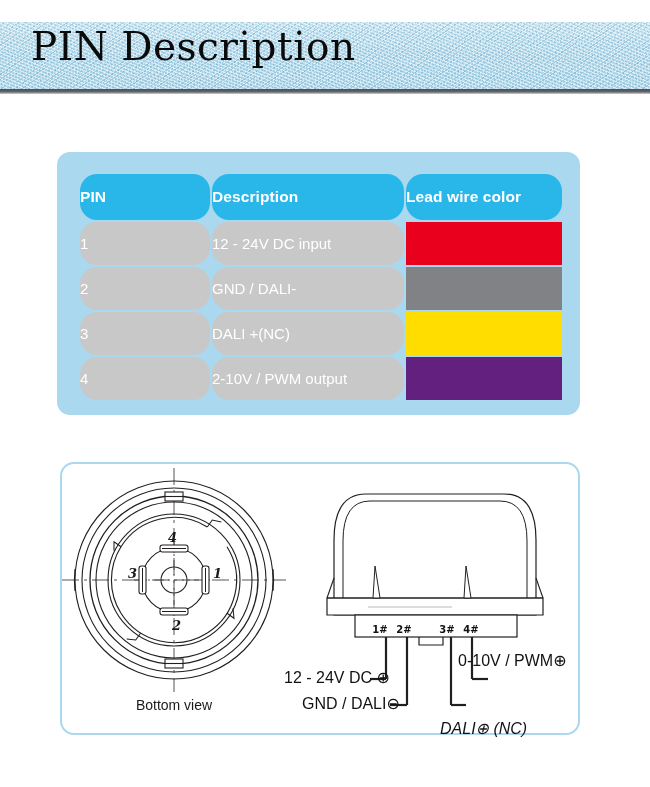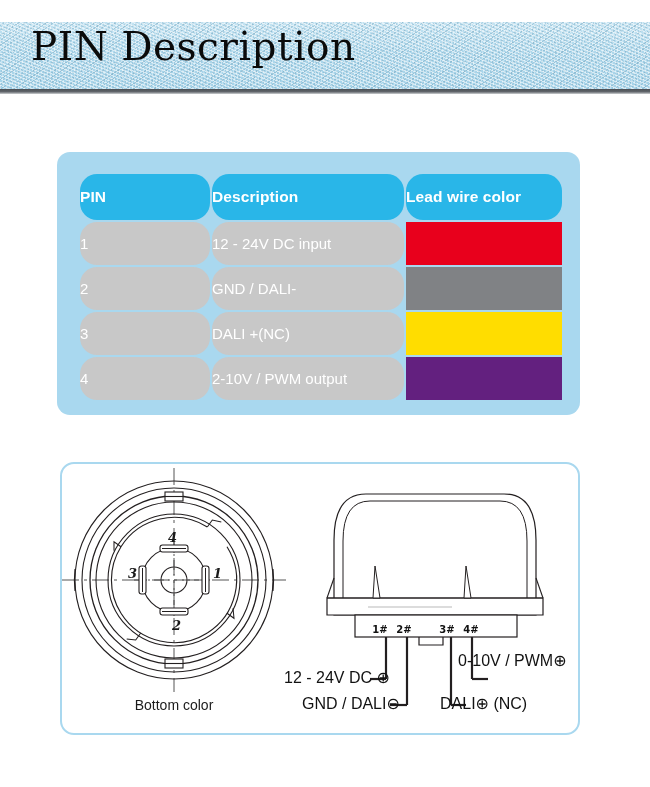--- a/index.html
+++ b/index.html
@@ -136,21 +136,21 @@
   }
 
   .lbl {
     position: absolute;
     font-size: 16px;
     color: #121212;
     white-space: nowrap;
   }
   .lbl-dc   { left: 284px; top: 668px; }
   .lbl-gnd  { left: 302px; top: 694px; }
-  .lbl-dali { left: 440px; top: 694px; }
+  .lbl-dali { left: 440px; top: 719px; font-style: italic; }
   .lbl-pwm  { left: 458px; top: 651px; }
 </style>
 </head>
 <body>
 
 <div class="banner"></div>
 <div class="banner-shadow"></div>
 <div class="banner-title">PIN Description</div>
 
 <div class="table-panel">
@@ -308,18 +308,18 @@
   </g>
 
   <g fill="#121212" stroke="none" font-family="DejaVu Sans, sans-serif" font-size="10" font-weight="bold">
     <text x="380" y="633" text-anchor="middle">1#</text>
     <text x="404" y="633" text-anchor="middle">2#</text>
     <text x="447" y="633" text-anchor="middle">3#</text>
     <text x="471" y="633" text-anchor="middle">4#</text>
   </g>
 </svg>
 
-<div class="bottom-view-label">Bottom color</div>
+<div class="bottom-view-label">Bottom view</div>
 
 <div class="lbl lbl-dc">12 - 24V DC ⊕</div>
 <div class="lbl lbl-gnd">GND / DALI⊖</div>
 <div class="lbl lbl-dali">DALI⊕ (NC)</div>
 <div class="lbl lbl-pwm">0-10V / PWM⊕</div>
 
 </body></html>

